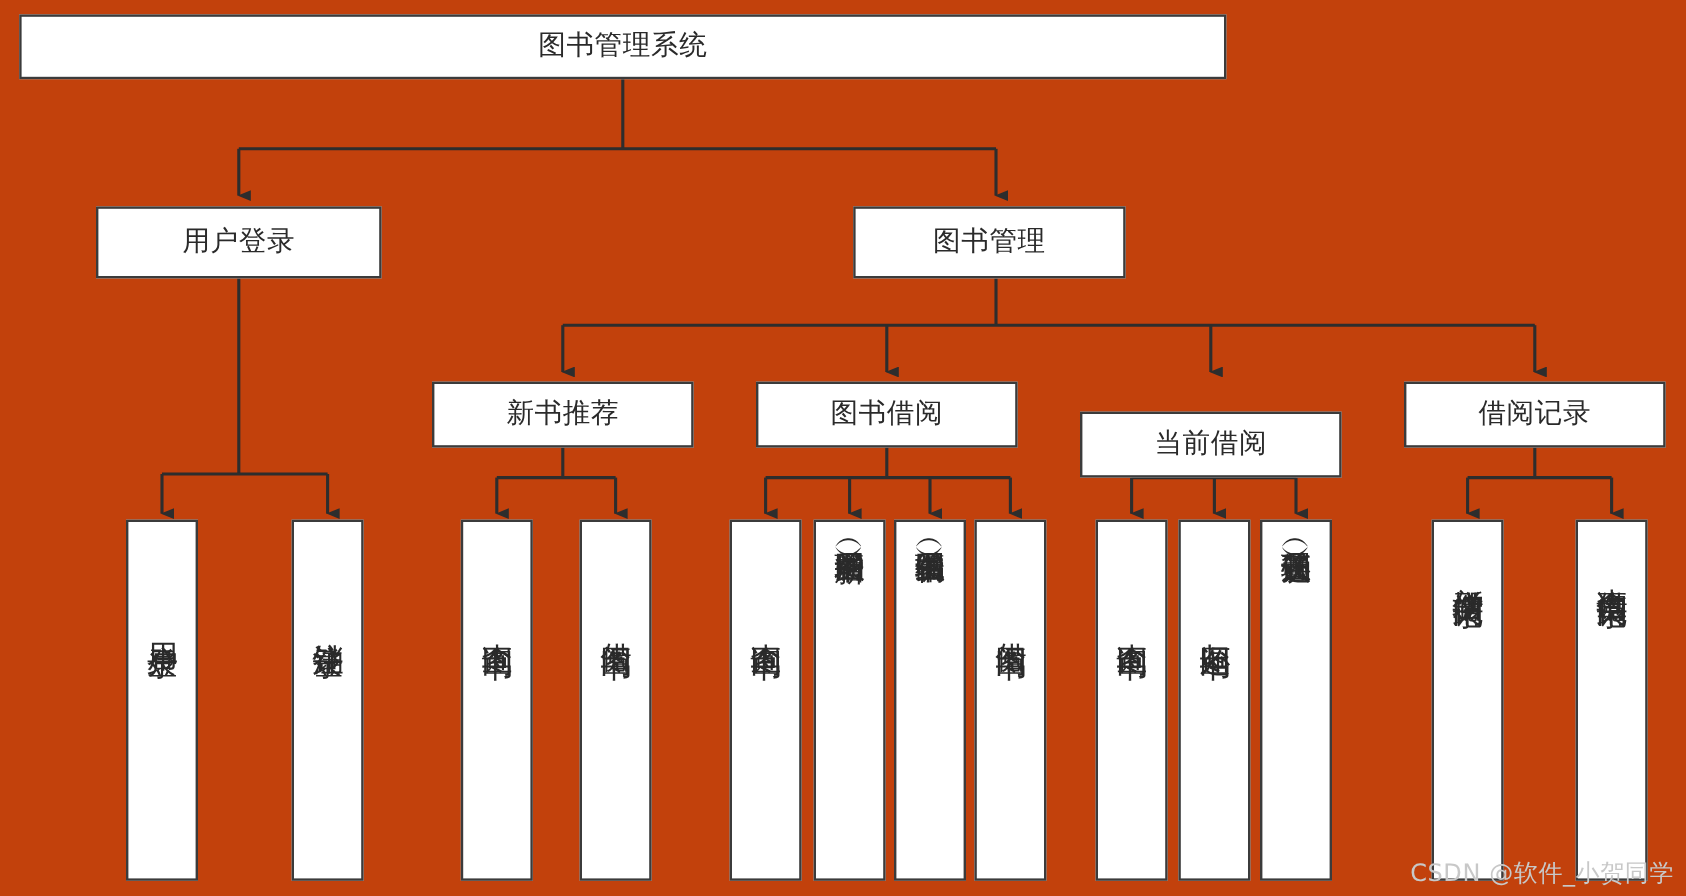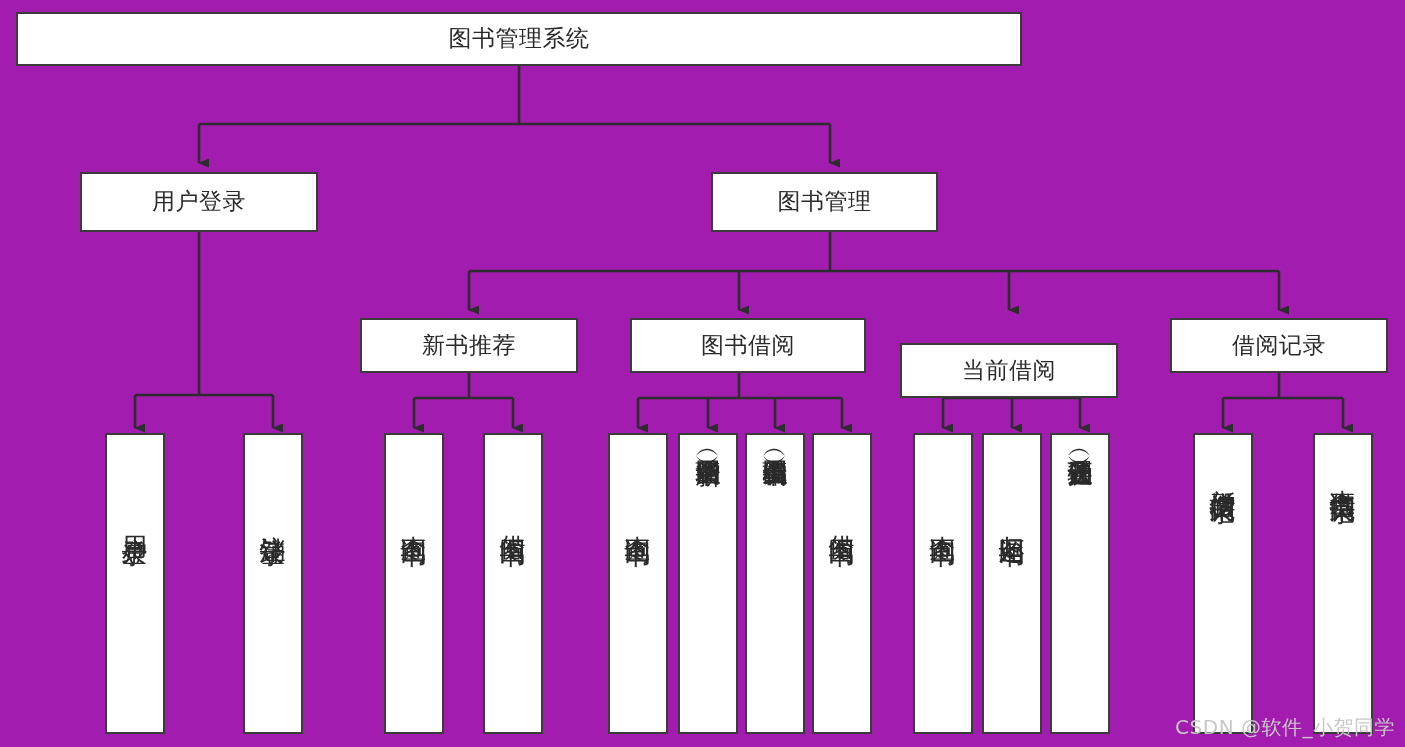--- a/index.html
+++ b/index.html
@@ -11,21 +11,21 @@
     font-family: "DejaVu Sans", "Liberation Sans", sans-serif;
     width: 1405px;
     height: 747px;
     position: relative;
     overflow: hidden;
   }
   #diagram-root {
     position: relative;
     width: 1405px;
     height: 747px;
-    background: #a21caf;
+    background: #c2410c;
   }
   svg#edges {
     position: absolute;
     left: 0;
     top: 0;
     width: 1405px;
     height: 747px;
   }
   .node {
     position: absolute;
@@ -143,21 +143,21 @@
   <div class="node h-node" style="left:80px; top:172px; width:238px; height:60px;">
     <span class="node-label">用户登录</span>
   </div>
   <div class="node h-node" style="left:711px; top:172px; width:227px; height:60px;">
     <span class="node-label">图书管理</span>
   </div>
 
   <div class="node h-node" style="left:360px; top:318px; width:218px; height:55px;align-items:center;">
     <span class="node-label">新书推荐</span>
   </div>
-  <div class="node h-node" style="left:630px; top:318px; width:236px; height:55px;justify-content:center;">
+  <div class="node h-node" style="left:630px; top:318px; width:218px; height:55px;justify-content:center;">
     <span class="node-label">图书借阅</span>
   </div>
   <div class="node h-node" style="left:900px; top:318px; width:218px; height:55px;margin-top:25px;">
     <span class="node-label">当前借阅</span>
   </div>
   <div class="node h-node" style="left:1170px; top:318px; width:218px; height:55px;">
     <span class="node-label">借阅记录</span>
   </div>
 
   <div class="node v-node" style="left:105px; top:433px; width:60px; height:301px; padding-top:80px;">

